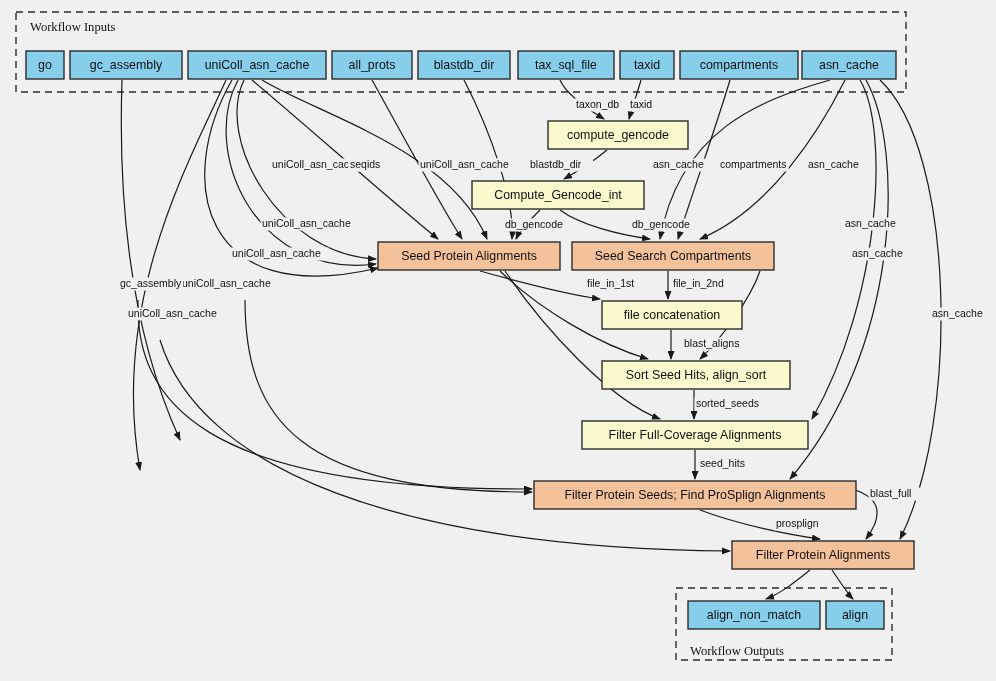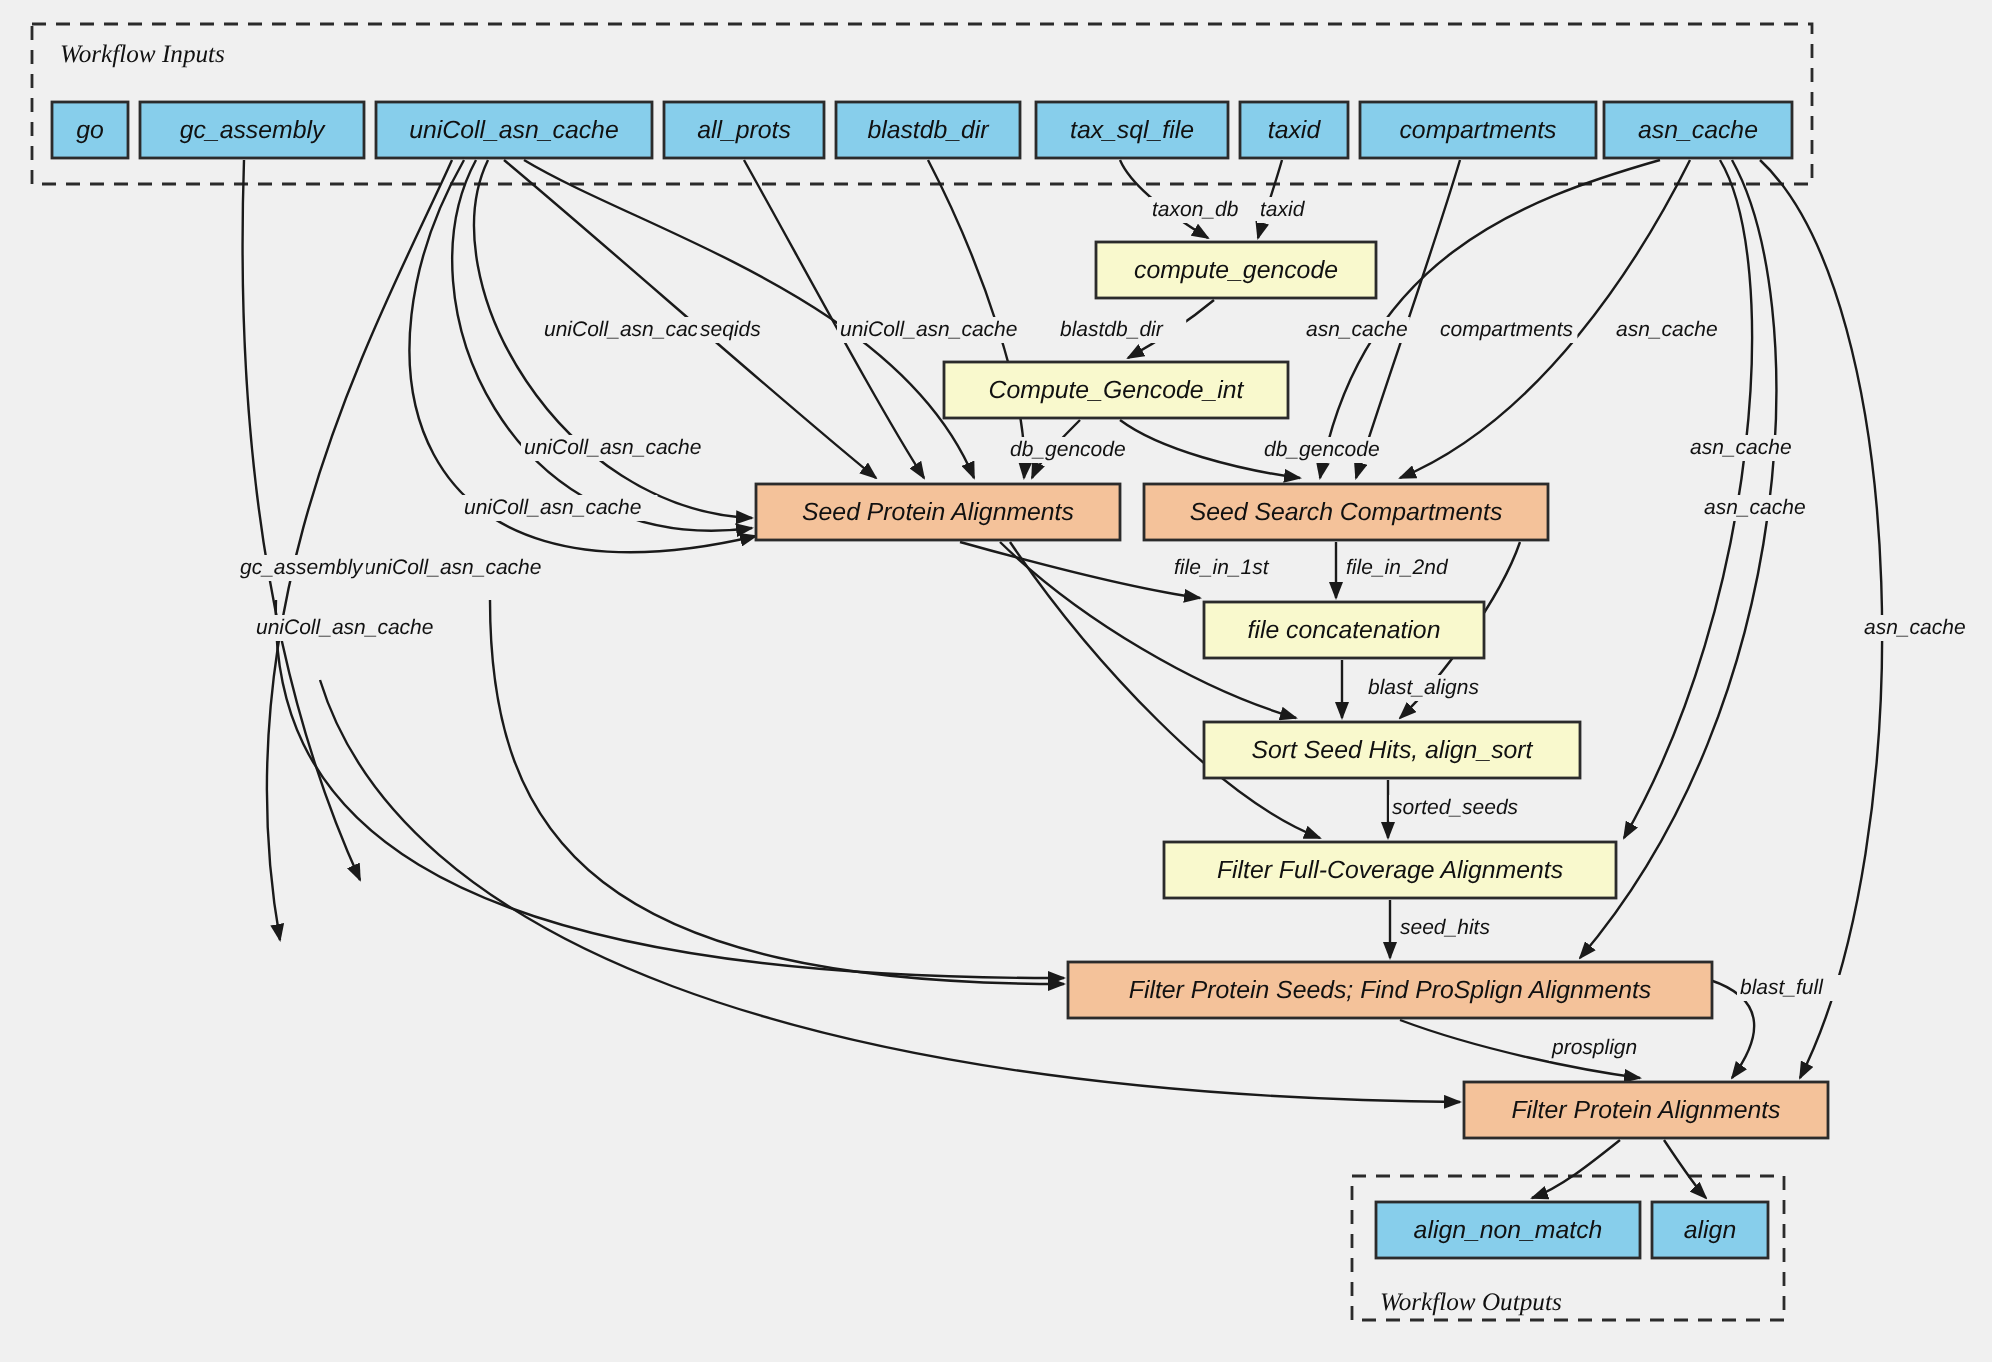--- a/index.html
+++ b/index.html
@@ -13,21 +13,20 @@
     font-family: "Liberation Sans", sans-serif;
     overflow: hidden;
     position: relative;
   }
   #diagram-root {
     position: absolute;
     left: 0;
     top: 0;
     width: 996px;
     height: 671px;
-    font-style: italic;
   }
   svg { display: block; }
   .edge-path {
     fill: none;
     stroke: #1a1a1a;
     stroke-width: 1.2px;
   }
   .edge-label {
     font-family: "Liberation Sans", sans-serif;
     font-size: 10.5px;

